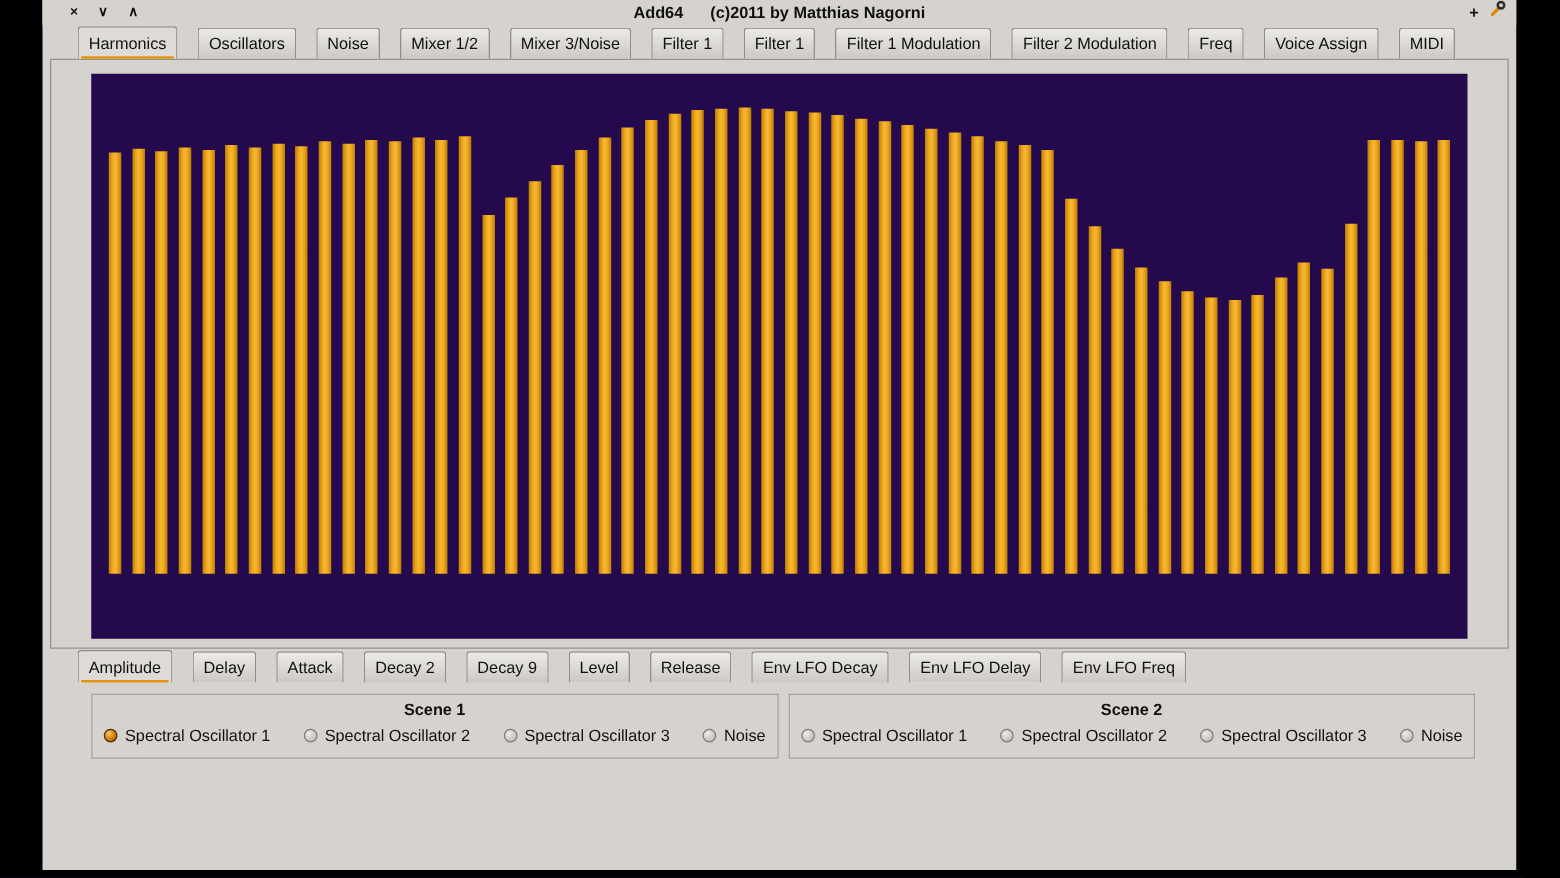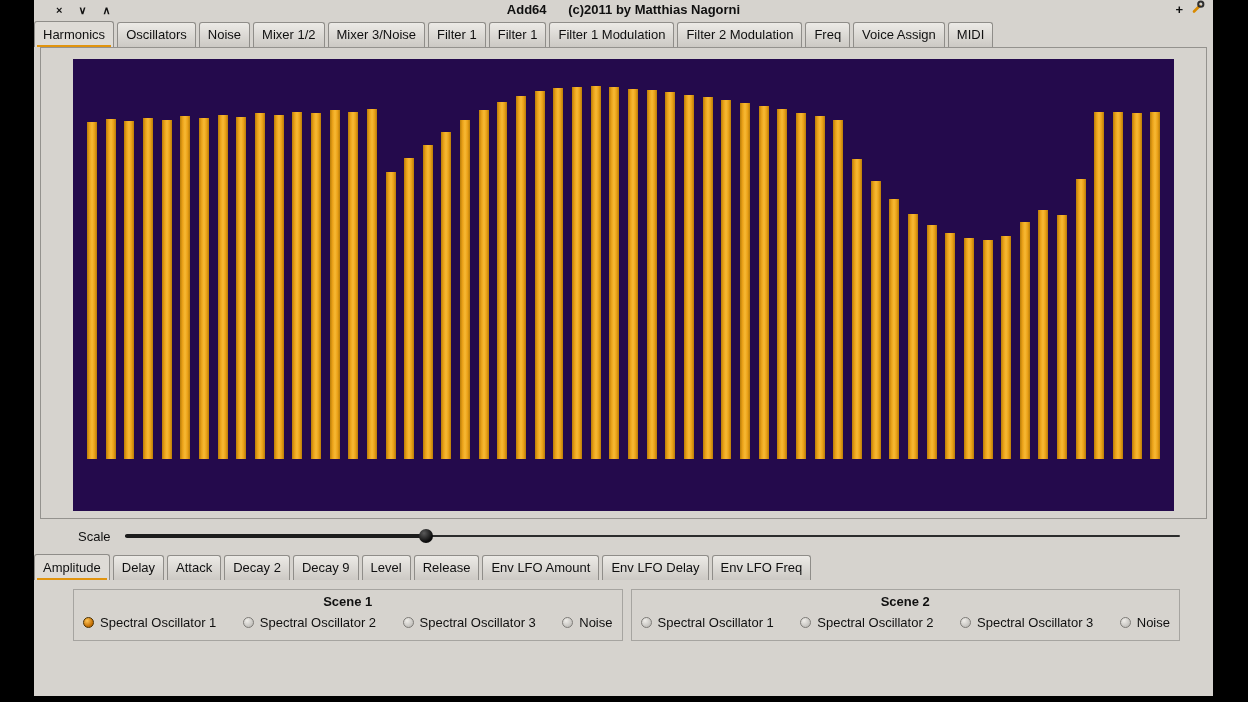--- a/index.html
+++ b/index.html
@@ -20,21 +20,21 @@
   .titlebar .title { white-space: pre; }
   .win-left { position: absolute; left: 22px; top: 0; display: flex; gap: 16px; font-weight: bold; font-size: 11px; }
   .win-right { position: absolute; right: 8px; top: 0; display: flex; gap: 8px; align-items: center; font-weight: bold; }
   .win-btn { cursor: default; line-height: 20px; }
 
   
   .menubar { height: 24px; display: flex; align-items: center; gap: 16px; padding-left: 12px; }
   .menu-item { padding: 2px 2px; }
 
   
-  .tabrow { display: flex; align-items: flex-end; height: 27px; gap: 3px; position: relative; z-index: 2; }
+  .tabrow { display: flex; align-items: flex-end; padding-left: 28px; height: 27px; gap: 16px; position: relative; z-index: 2; }
   .tab {
     border: 1px solid #8f8d89; border-bottom: none;
     border-radius: 3px 3px 0 0;
     padding: 4px 8px 5px 8px;
     background: linear-gradient(#eceae6, #ccc9c4);
     white-space: nowrap; position: relative;
   }
   .tab.selected { background: #dedbd6; padding-top: 5px; }
   .tab.selected::after {
     content: ""; position: absolute; left: 2px; right: 2px; bottom: 0; height: 2px;
@@ -184,38 +184,30 @@
           <div class="bar" style="height: 61%;"></div>
           <div class="bar" style="height: 70%;"></div>
           <div class="bar" style="height: 86.8%;"></div>
           <div class="bar" style="height: 86.8%;"></div>
           <div class="bar" style="height: 86.5%;"></div>
           <div class="bar" style="height: 86.8%;"></div>
         </div>
     </div>
   </div>
 
-  <div class="scale-row">
-    <span>Scale</span>
-    <div class="slider">
-      <div class="trough-thin"></div>
-      <div class="trough-fill" id="slider-fill" style="width: 28.6%;"></div>
-      <div class="knob" id="slider-knob" style="left: 28.6%;"></div>
-    </div>
-  </div>
 
   <div class="tabrow" id="env-tabs">
       <div class="tab selected">Amplitude</div>
       <div class="tab">Delay</div>
       <div class="tab">Attack</div>
       <div class="tab">Decay 2</div>
       <div class="tab">Decay 9</div>
       <div class="tab">Level</div>
       <div class="tab">Release</div>
-      <div class="tab">Env LFO Amount</div>
+      <div class="tab">Env LFO Decay</div>
       <div class="tab">Env LFO Delay</div>
       <div class="tab">Env LFO Freq</div>
     </div>
 
   <div class="scenes">
     <div class="scene-box">
       <div class="scene-title">Scene 1</div>
       <div class="radio-row" id="scene0">
           <div class="radio-item">
             <span class="radio checked"></span>

